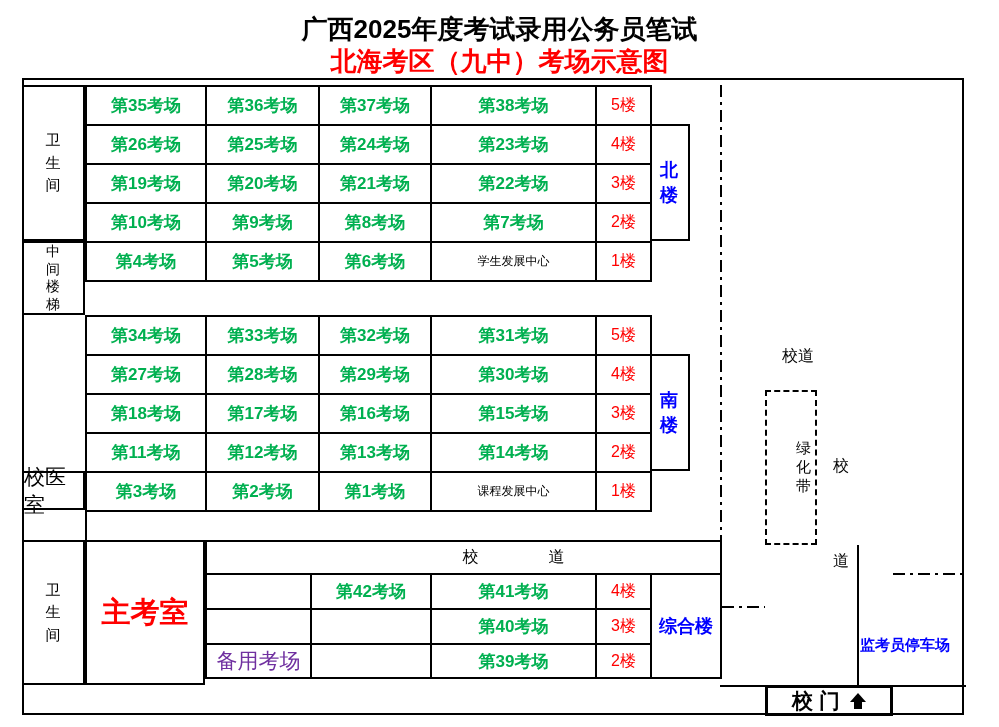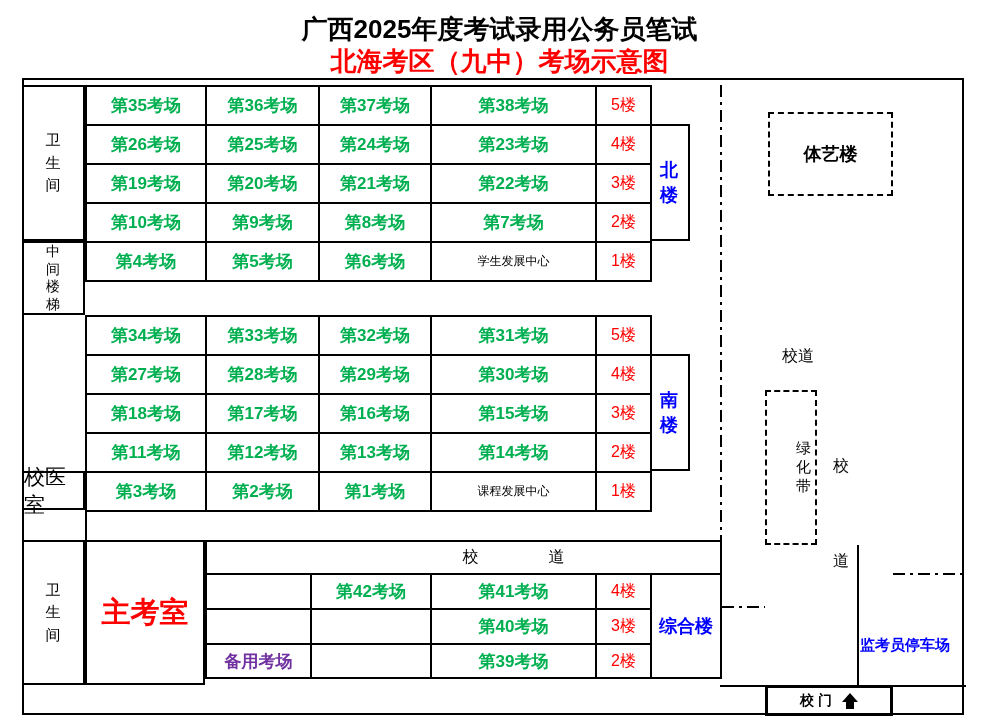--- a/index.html
+++ b/index.html
@@ -7,30 +7,30 @@
          font-family:"Liberation Sans","DejaVu Sans",sans-serif;color:#000;border-radius:6px;}
   .abs{position:absolute;box-sizing:border-box;}
   .center-text{text-align:center;}
   .title{font-size:26px;font-weight:700;}
   .subtitle{font-size:26px;font-weight:700;color:var(--title-red,#FF0000);}
   table.grid{border-collapse:collapse;table-layout:fixed;}
   table.grid td{border:2px solid #000;text-align:center;vertical-align:middle;padding:0;overflow:hidden;}
   .room{color:var(--room-green,#00B050);font-weight:700;font-size:17px;}
   .floor{color:var(--floor-red,#FF0000);font-weight:400;font-size:16px;}
   .facility{color:#000;font-size:12px;font-weight:400;}
-  .backup{color:var(--backup-purple,#7030A0);font-weight:700;font-size:17px;}
+  .backup{color:var(--backup-purple,#7030A0);font-weight:400;font-size:21px;}
   .bldg{color:var(--building-blue,#0000FF);font-weight:700;}
   .box{border:2px solid #000;display:flex;align-items:center;justify-content:center;}
   .dashedbox{border:2px dashed #000;display:flex;align-items:center;justify-content:center;}
   .vtext{word-break:break-all;text-align:left;}
   .ddv{width:2px;background:repeating-linear-gradient(180deg,#000 0 12px,transparent 12px 17px,#000 17px 20px,transparent 20px 25px);}
   .ddh{height:2px;background:repeating-linear-gradient(90deg,#000 0 12px,transparent 12px 17px,#000 17px 20px,transparent 20px 25px);}
   .solidline{background:#000;}
   .roadrow{display:flex;align-items:center;justify-content:center;gap:70px;font-size:16px;padding-left:100px;}
-  .gate{font-size:14px;font-weight:700;display:flex;align-items:center;justify-content:center;gap:10px;border:3px solid #000;}
+  .gate{font-size:21px;font-weight:700;display:flex;align-items:center;justify-content:center;gap:10px;border:3px solid #000;}
   .gate-arrow{display:inline-flex;flex-direction:column;align-items:center;}
   .gate-arrow .tri{width:0;height:0;border-left:8px solid transparent;border-right:8px solid transparent;border-bottom:9px solid #000;}
   .gate-arrow .stem{width:8px;height:7px;background:#000;}
   .mainoffice{color:var(--floor-red,#FF0000);font-weight:700;font-size:29px;}
 </style>
 </head>
 <body>
 
 <div class="stage">
 
@@ -192,23 +192,20 @@
       <td class="room">第39考场</td>
       <td class="floor">2楼</td>
     </tr>
   </tbody>
     </table>
 
   <div class="abs ddv" style="left:720px;top:85px;height:523px;"></div>
   <div class="abs ddh" style="left:722px;top:606px;width:43px;"></div>
   <div class="abs ddh" style="left:893px;top:573px;width:73px;"></div>
 
-  <div class="abs dashedbox" style="left:768px;top:112px;width:125px;height:84px;">
-    <div style="font-size:18px;font-weight:700;">体艺楼</div>
-  </div>
 
   <div class="abs" style="left:782px;top:346px;font-size:16px;">校道</div>
 
   <div class="abs dashedbox" style="left:765px;top:390px;width:52px;height:155px;">
     <div style="font-size:15px;padding-left:29px;">绿化带</div>
   </div>
 
   <div class="abs" style="left:833px;top:456px;font-size:16px;">校</div>
   <div class="abs" style="left:833px;top:551px;font-size:16px;">道</div>
 

